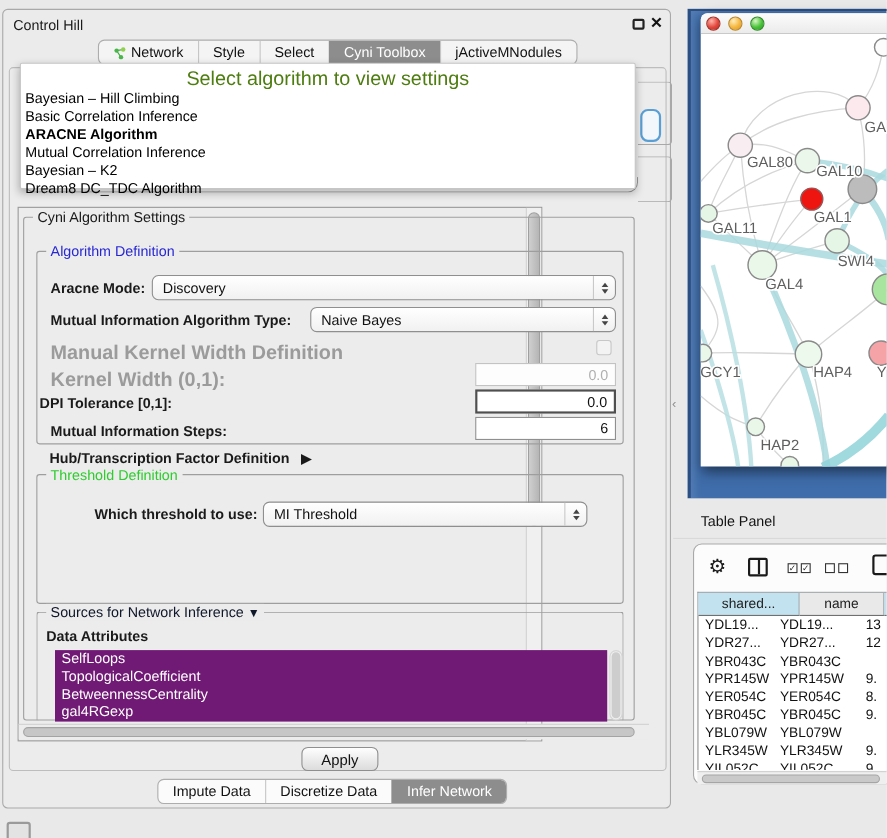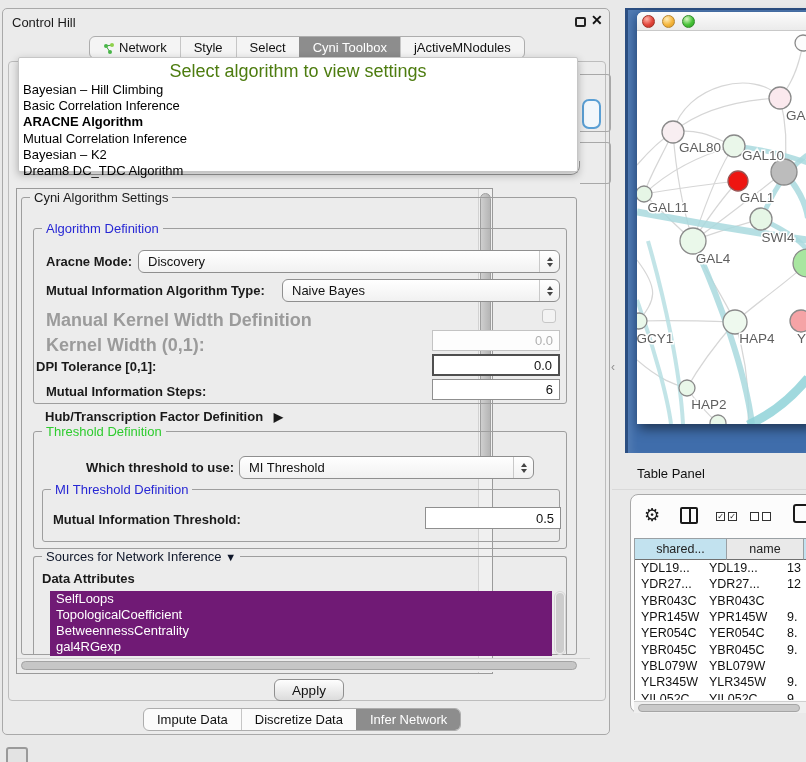--- a/index.html
+++ b/index.html
@@ -217,27 +217,20 @@
 
           <div class="abs blabel" style="left:52px; top:28px;">Which threshold to use:</div>
           <div class="abs combo" style="left:205px; top:24px; width:295px;">
             <span>MI Threshold</span>
             <span class="spin">
                 <i class="tri-up"></i>
                 <i class="tri-dn"></i>
               </span>
           </div>
 
-          <div class="abs groupbox" style="left:8px; top:57px; width:518px; height:53px;">
-            <span class="gb-title" style="color:#2727d4;">MI Threshold Definition</span>
-            <div class="abs blabel" style="left:10px; top:22px;">Mutual Information Threshold:</div>
-            <div class="abs field" style="left:382px; top:17px; width:136px; height:22px;">
-              <span>0.5</span>
-            </div>
-          </div>
         </div>
 
         <div class="abs groupbox" style="left:11px; top:358px; width:534px; height:99px; border-bottom:none; border-radius:3px 3px 0 0;">
           <span class="gb-title" style="color:#0f172a;">
             <span>Sources for Network Inference</span>
             <span style="font-size:11px;">▼</span>
           </span>
           <div class="abs blabel" style="left:8px; top:14px;">Data Attributes</div>
           <div class="abs attr-list" id="attr-list" style="left:16px; top:34px; width:502px; height:65px; overflow:hidden;">
               <div class="attr-item">SelfLoops</div>

